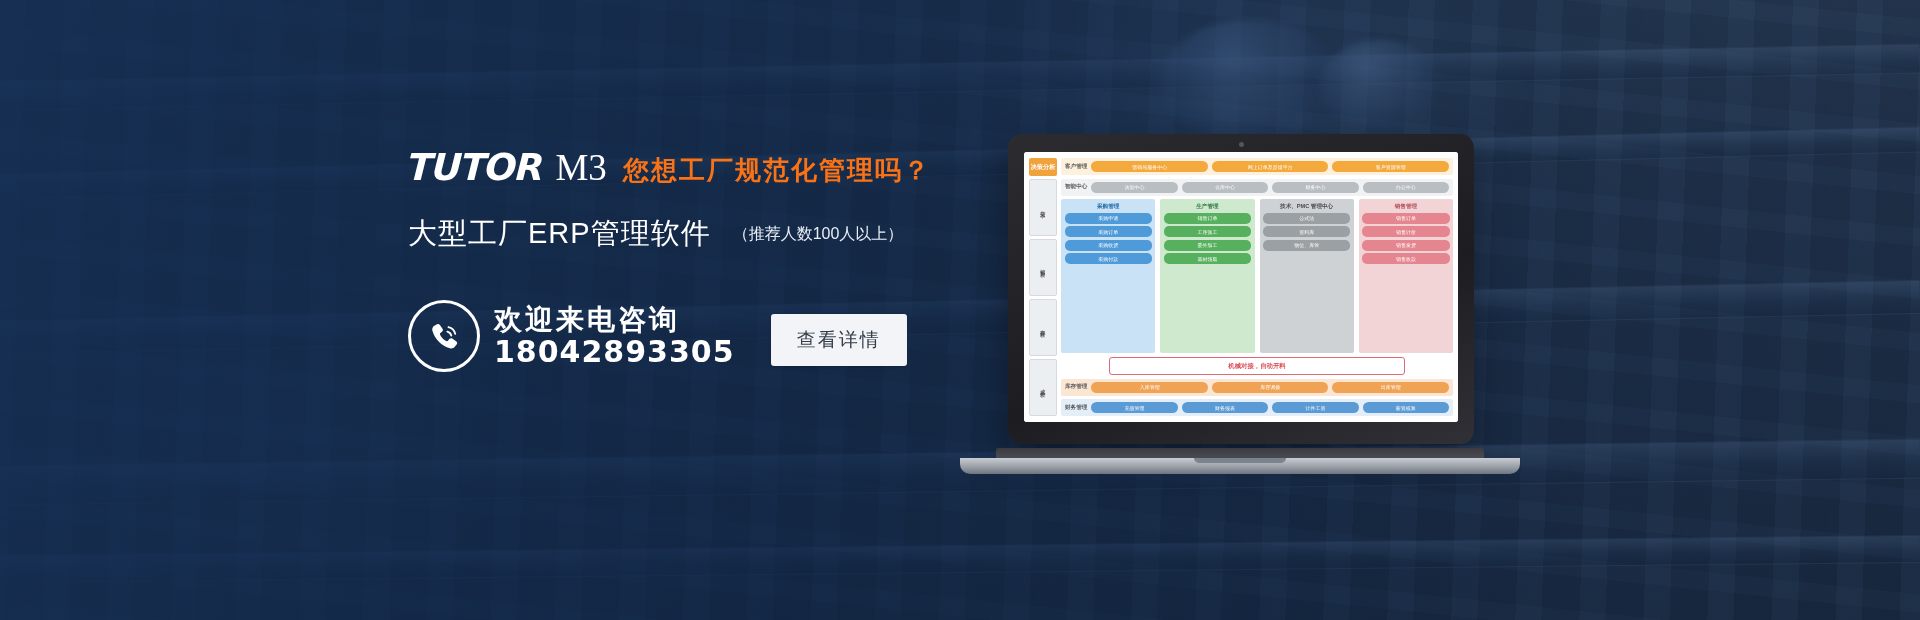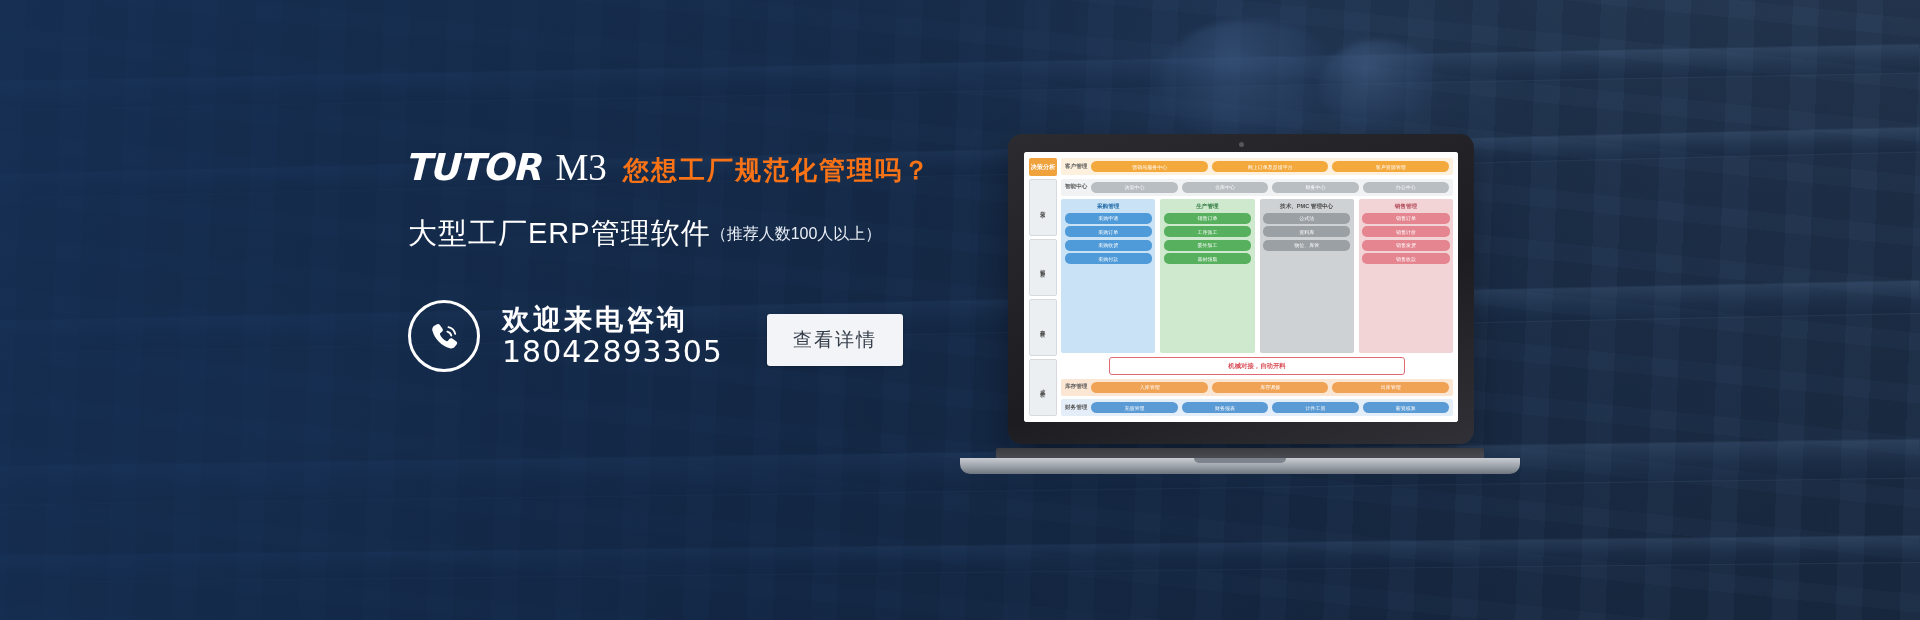--- a/index.html
+++ b/index.html
@@ -101,38 +101,38 @@
   }
 
   .subline {
     margin-top: 28px;
     display: flex; align-items: center;
   }
   .subline .main {
     font-size: 29px; font-weight: 400; color: #ffffff; letter-spacing: 1px;
   }
   .subline .note {
-    font-size: 16px; color: #e9eef6; letter-spacing: 0px; margin-left: 0;
-  }
-
-  
-  .contact { margin-top: 46px; display: flex; align-items: center; gap: 22px; }
+    font-size: 16px; color: #e9eef6; letter-spacing: 0px; margin-left: 22px;
+  }
+
+  
+  .contact { margin-top: 46px; display: flex; align-items: center; gap: 14px; }
   .phone-ring {
     width: 72px; height: 72px; border-radius: 50%;
     border: 3px solid #ffffff;
     display: flex; align-items: center; justify-content: center;
     flex: none;
   }
   .phone-ring svg { display: block; }
   .contact-text { line-height: 1.12; }
   .contact-text .welcome {
     font-size: 28px; font-weight: 700; color: #ffffff; letter-spacing: 3px;
   }
   .contact-text .number {
-    font-size: 30px; font-weight: 400; color: #ffffff; letter-spacing: 1px;
+    font-size: 30px; font-weight: 700; color: #ffffff; letter-spacing: 1px;
     font-family: "DejaVu Sans", sans-serif;
   }
   .cta {
     margin-left: 22px; margin-top: 8px;
     background: #f2f4f7; color: #333c48;
     font-size: 19px; letter-spacing: 2px;
     padding: 13px 26px; border: none; border-radius: 3px;
     cursor: pointer; white-space: nowrap;
     box-shadow: 0 1px 3px rgba(0,0,0,.18);
   }

